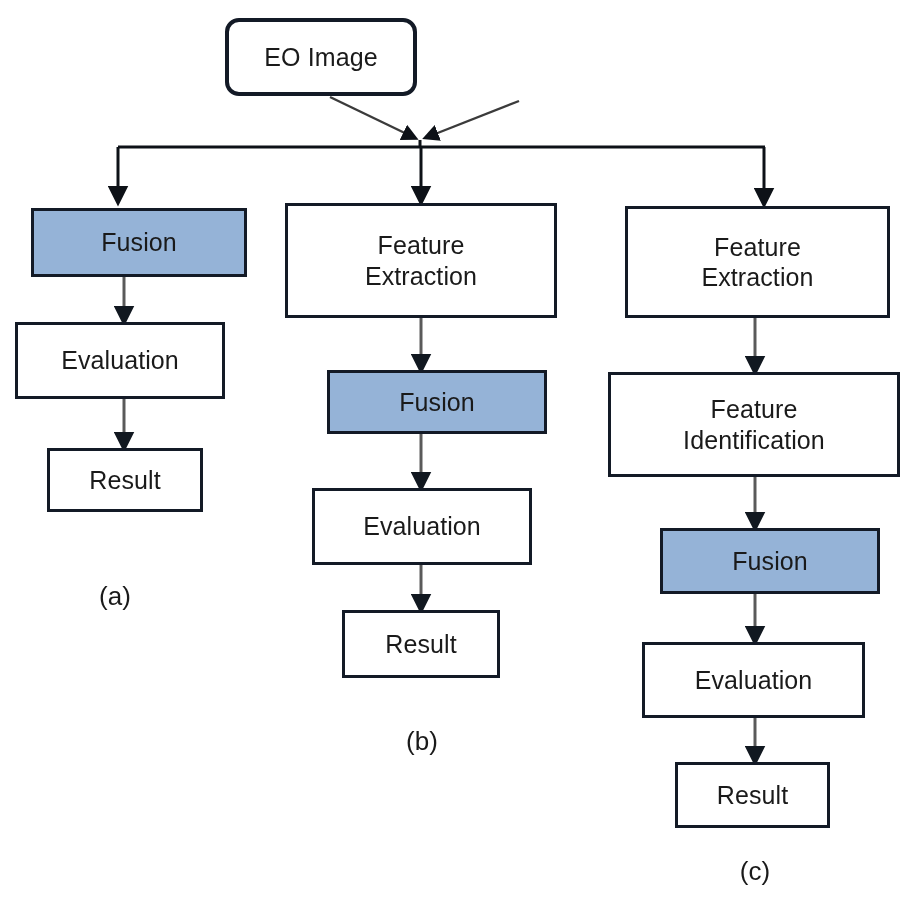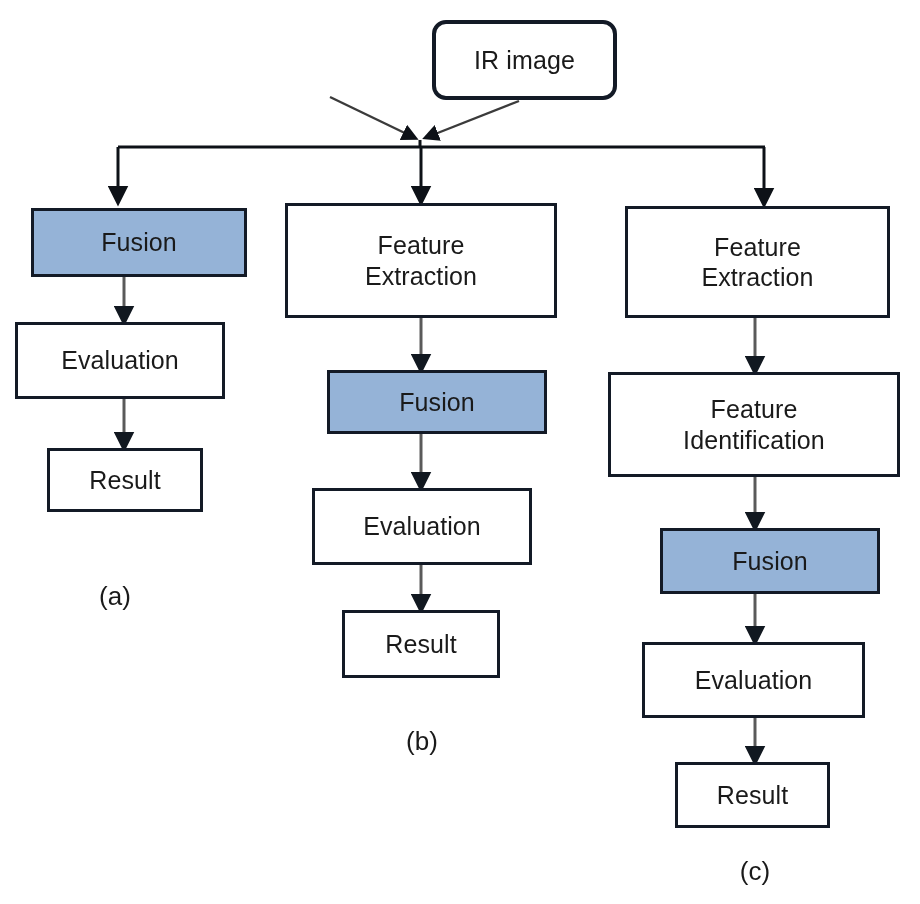--- a/index.html
+++ b/index.html
@@ -102,24 +102,24 @@
     </g>
 
     <g>
       <line x1="755" y1="318" x2="755" y2="366" stroke="#5a5a5a" stroke-width="3" marker-end="url(#arrow-gray)"></line>
       <line x1="755" y1="477" x2="755" y2="522" stroke="#5a5a5a" stroke-width="3" marker-end="url(#arrow-gray)"></line>
       <line x1="755" y1="594" x2="755" y2="636" stroke="#5a5a5a" stroke-width="3" marker-end="url(#arrow-gray)"></line>
       <line x1="755" y1="718" x2="755" y2="756" stroke="#5a5a5a" stroke-width="3" marker-end="url(#arrow-gray)"></line>
     </g>
   </svg>
 
+  <div class="node rounded" style="left:225px; top:18px; width:192px; height:78px;">
+    <span class="node-label">EO Image</span>
+  </div>
 
-  <div class="node rounded" style="left:432px; top:20px; width:185px; height:80px;">
-    <span class="node-label">IR image</span>
-  </div>
 
   <div class="node fusion" style="left:16px; top:208px; width:216px; height:69px;">
     <span class="node-label">Fusion</span>
   </div>
 
   <div class="node" style="left:15px; top:322px; width:210px; height:77px;">
     <span class="node-label">Evaluation</span>
   </div>
 
   <div class="node" style="left:47px; top:448px; width:156px; height:64px;">

